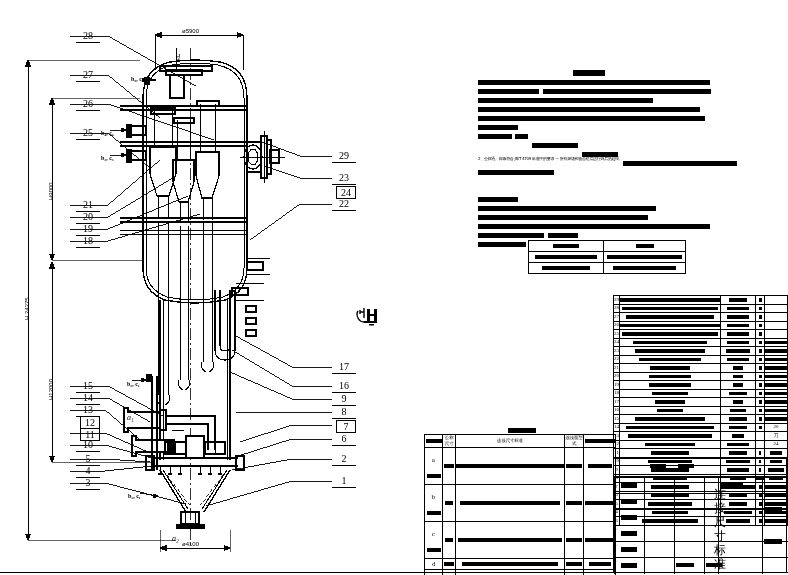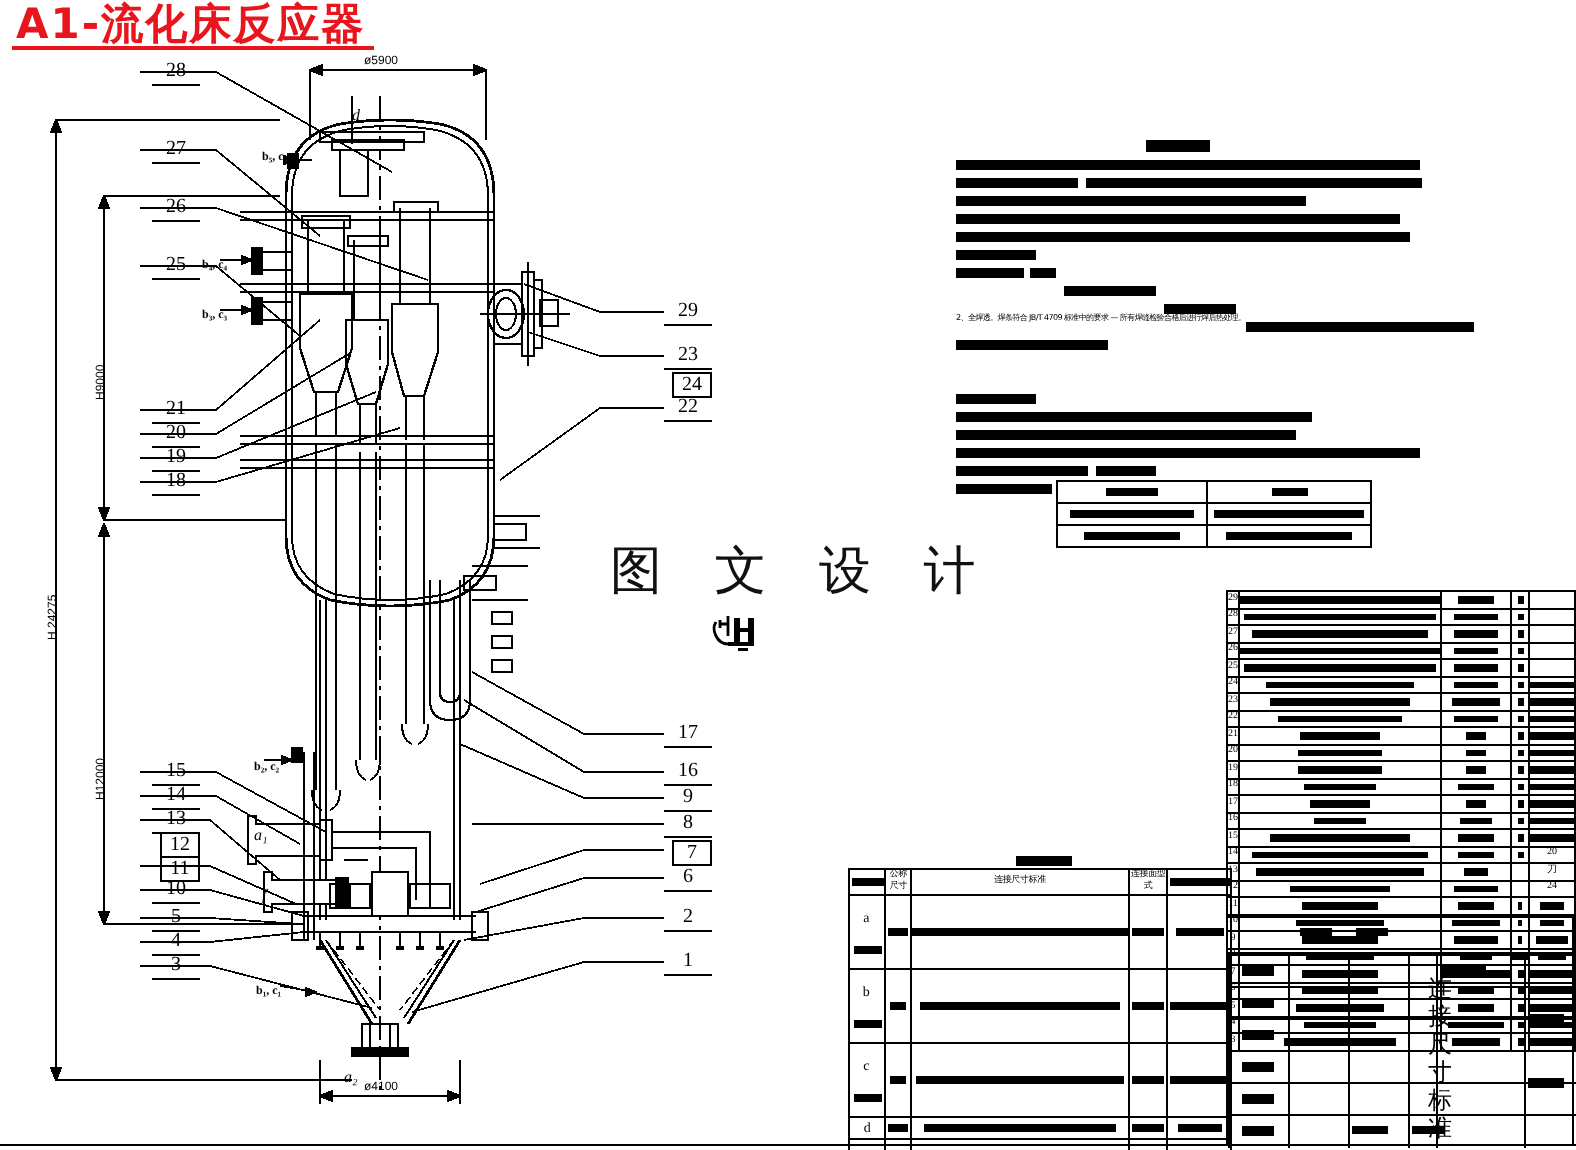--- a/index.html
+++ b/index.html
@@ -44,23 +44,21 @@
   .lbl{font-size:7px;line-height:8px;text-align:center;font-family:"Liberation Serif",serif;}
   
   #title-block-name{position:absolute;font-size:12px;line-height:14px;width:14px;
       text-align:center;font-family:"DejaVu Sans",sans-serif;}
 </style>
 </head>
 <body>
 
 <div class="root">
 
-  <div id="doc-title">A1-流化床反应器</div>
-
-  <div id="watermark">图 文 设 计</div>
+
   <svg id="watermark-mark" viewBox="0 0 26 22">
     <path d="M3 6 q-2 3 0 7 q2 4 6 4" stroke="#000" stroke-width="1.4" fill="none"></path>
     <path d="M5 5 l0 4 M5 7 l4 0 M9 3 l0 10" stroke="#000" stroke-width="1.4" fill="none"></path>
     <rect x="12" y="4" width="3" height="12" fill="#000"></rect>
     <rect x="19" y="4" width="3" height="12" fill="#000"></rect>
     <rect x="12" y="9" width="10" height="2" fill="#000"></rect>
     <rect x="9" y="16" width="13" height="2" fill="#000"></rect>
     <rect x="14" y="19" width="5" height="1.5" fill="#000"></rect>
   </svg>
 

